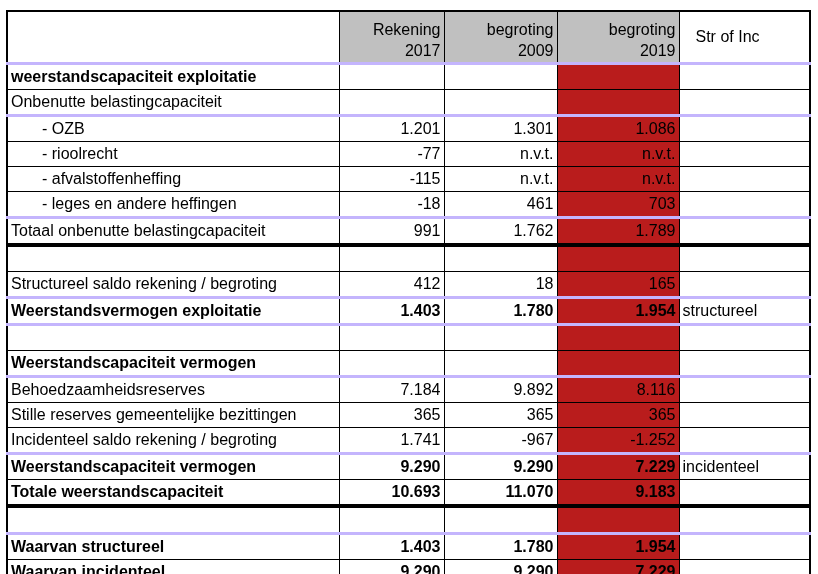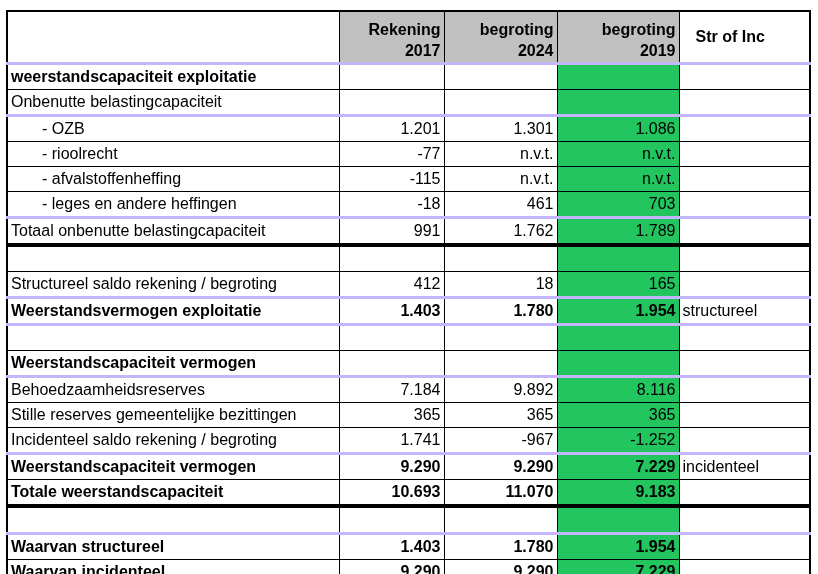--- a/index.html
+++ b/index.html
@@ -15,22 +15,22 @@
     border-top: 1px solid #000;
     padding: 0 3px; height: 24px; font-size: 16px; line-height: 24px;
     white-space: nowrap; overflow: hidden;
   }
   col.c-label { width: 332px; }
   col.c-2017 { width: 105px; }
   col.c-2018 { width: 113px; }
   col.c-2019 { width: 122px; }
   col.c-note { width: 131px; }
   td.num { text-align: right; }
-  td.shade { background: #22c55e; }
-  tr.head td { height: 49px; line-height: 21px; font-weight: bold; vertical-align: bottom; padding-bottom: 1px; }
+  td.shade { background: #b91c1c; }
+  tr.head td { height: 49px; line-height: 21px; font-weight: normal; vertical-align: bottom; padding-bottom: 1px; }
   tr.head td.note { vertical-align: middle; padding-left: 16px; }
   tr.head td.shade-h { background: #c0c0c0; }
   tr.bold td { font-weight: bold; }
   tr.indent td.label { padding-left: 34px; }
   tr.thick-top td { border-top: 3px solid #c4b5fd; }
   tr.thicker-top td { border-top: 4px solid #000; }
   td.note { padding-left: 4px; }
   tr.bold td.note { font-weight: normal; }
 </style>
 </head>
@@ -41,21 +41,21 @@
     <col class="c-label">
       <col class="c-2017">
       <col class="c-2018">
       <col class="c-2019">
       <col class="c-note">
   </colgroup>
   <tbody>
     <tr class="head">
       <td></td>
       <td class="num shade-h"><span>Rekening</span><br><span>2017</span></td>
-      <td class="num shade-h"><span>begroting</span><br><span>2024</span></td>
+      <td class="num shade-h"><span>begroting</span><br><span>2009</span></td>
       <td class="num shade-h"><span>begroting</span><br><span>2019</span></td>
       <td class="note">Str of Inc</td>
     </tr>
   </tbody>
   <tbody id="body-rows">
       <tr class="bold thick-top">
         <td class="label">weerstandscapaciteit exploitatie</td>
         <td class="num"></td>
         <td class="num"></td>
         <td class="num shade"></td>

